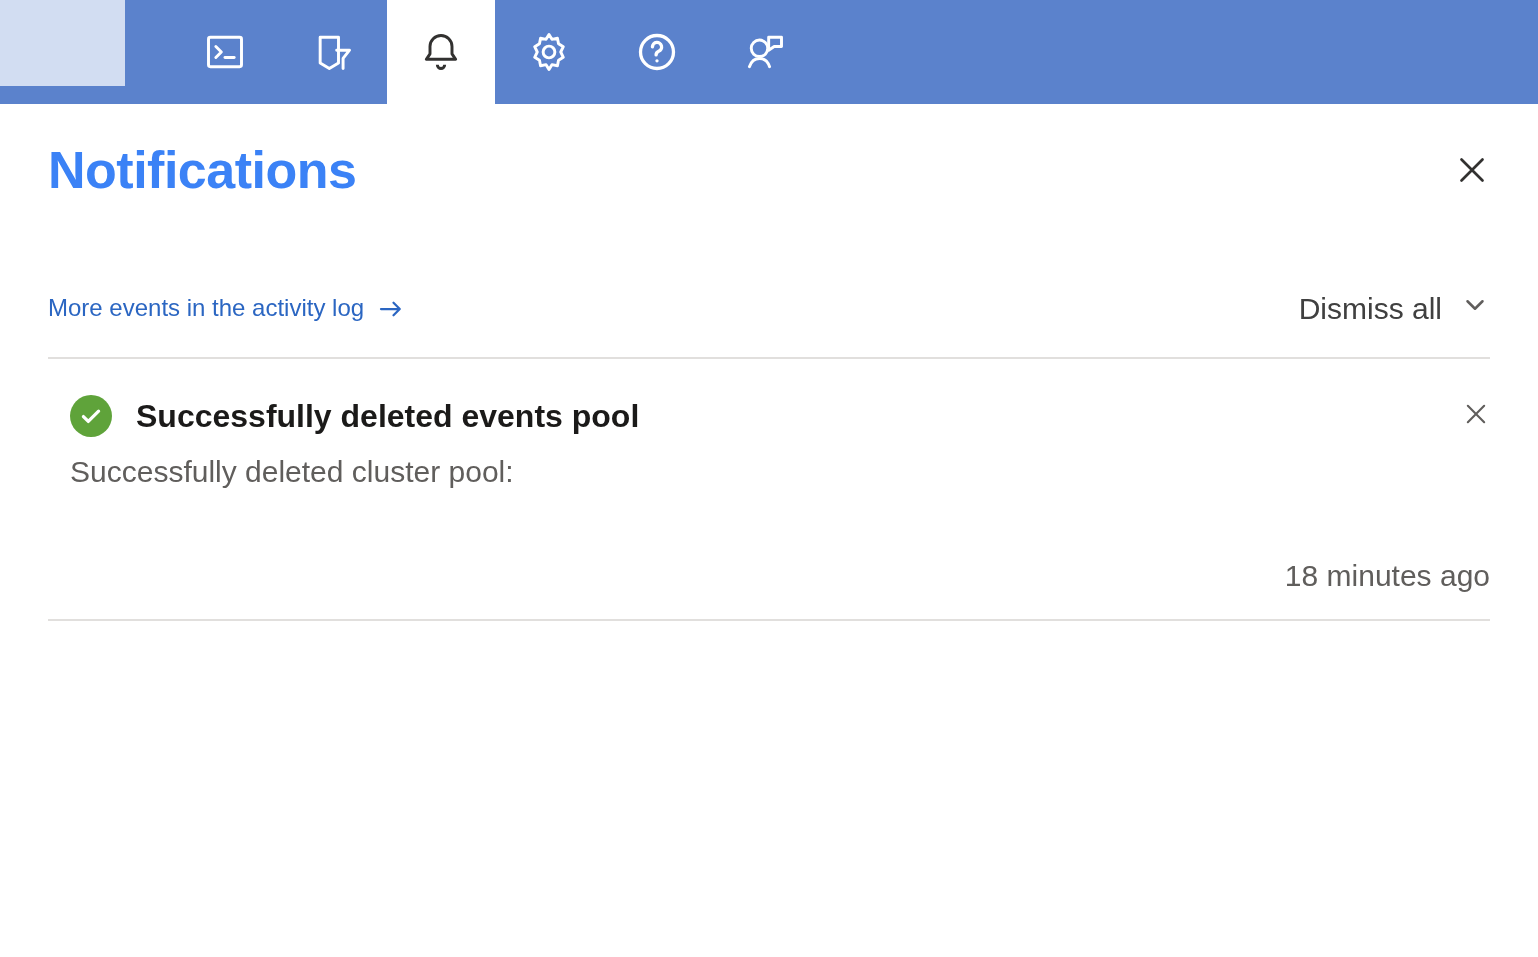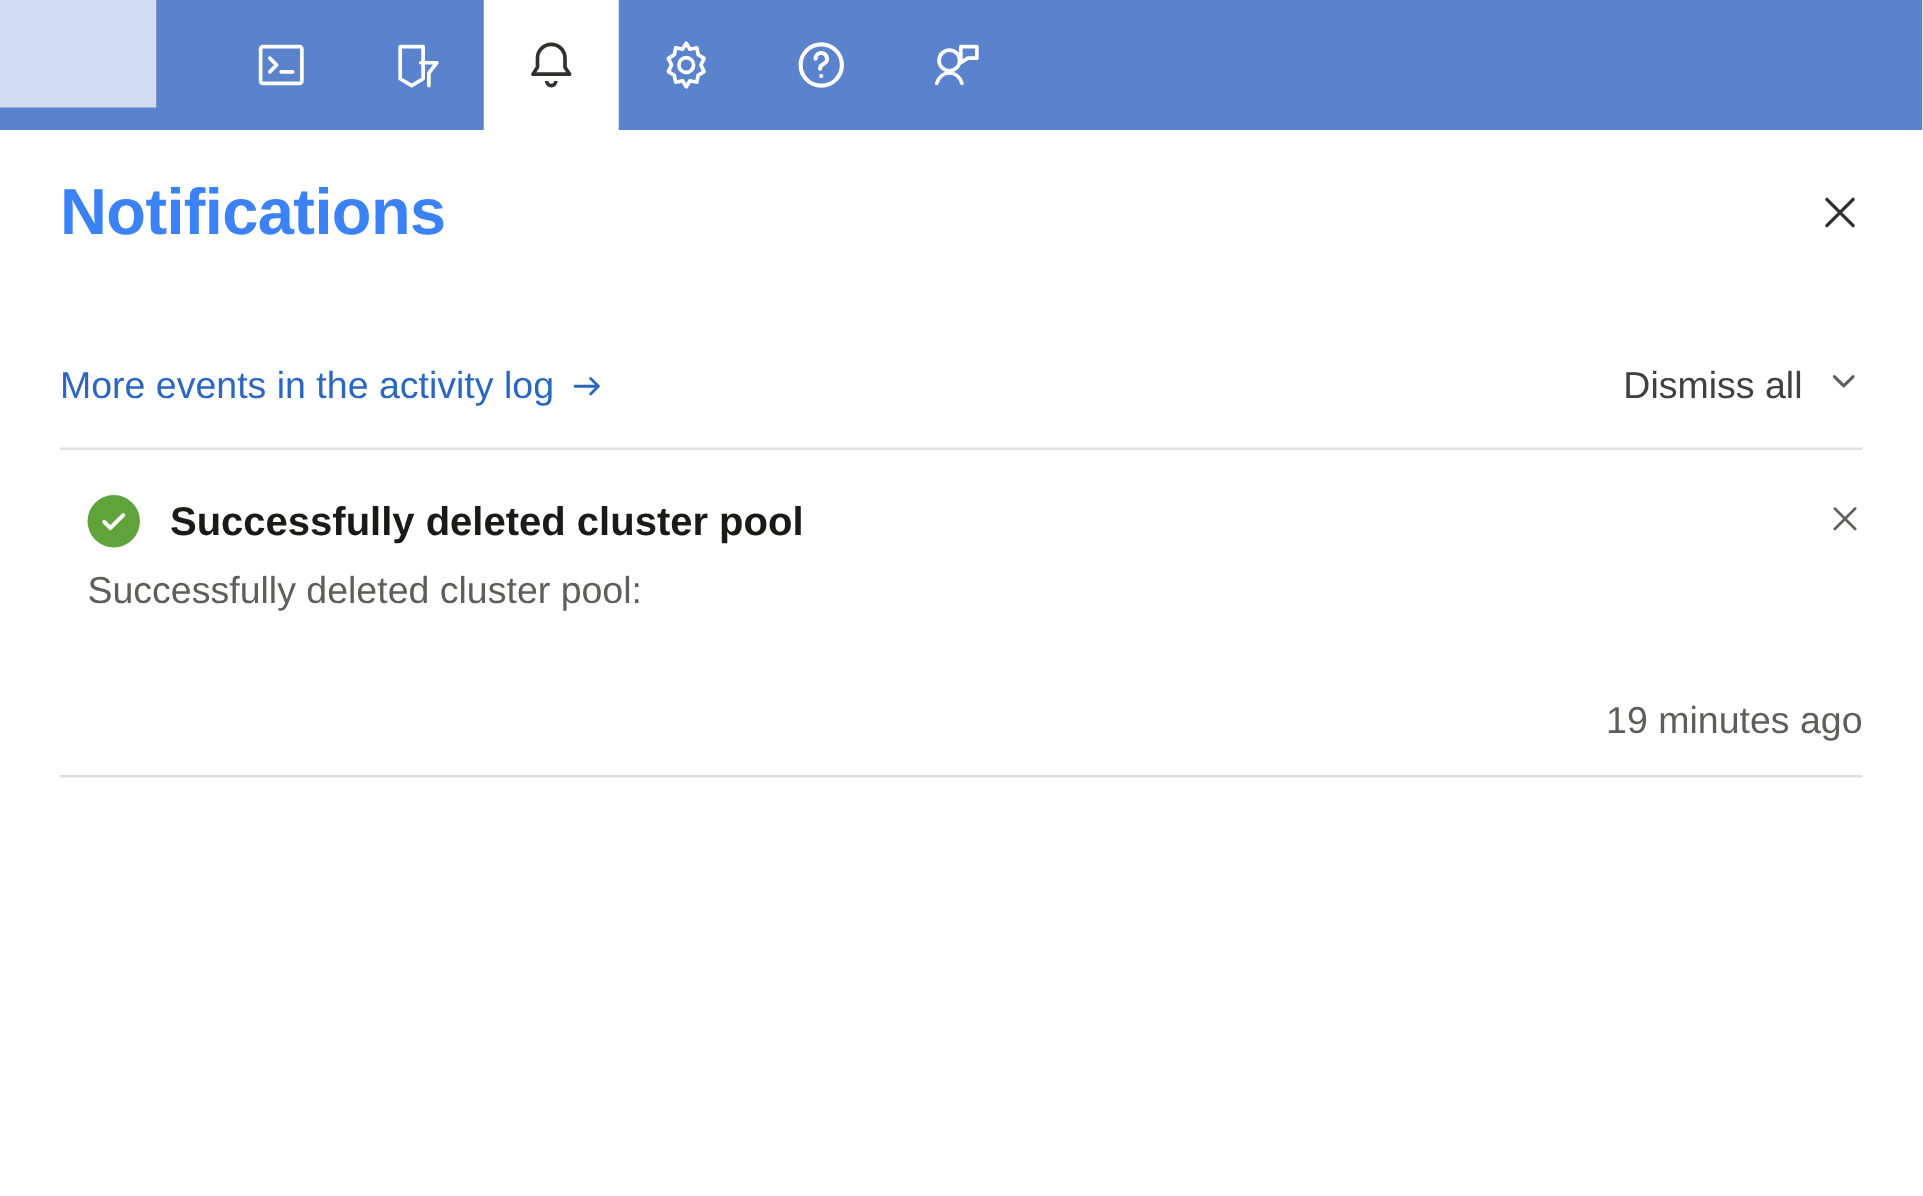--- a/index.html
+++ b/index.html
@@ -64,24 +64,24 @@
 
     .actions-row {
       display: flex;
       align-items: center;
       justify-content: space-between;
       padding-bottom: 30px;
       border-bottom: 2px solid #e1dfdd;
     }
     .link-more {
       color: #2b66c2;
-      font-size: 30px;
+      font-size: 24px;
       font-weight: 400;
       display: inline-flex;
-      align-items: center;
+      align-items: flex-start;
       gap: 12px;
       cursor: pointer;
     }
     .link-more svg { width: 30px; height: 30px; }
     .dismiss-all {
       display: inline-flex;
       align-items: center;
       gap: 18px;
       color: #404040;
       font-size: 30px;
@@ -214,24 +214,24 @@
   </div>
 
   <div class="notif">
     <div class="notif-head">
       <div class="notif-title-wrap">
         <div class="status-circle">
           <svg viewBox="0 0 24 24" stroke="currentColor" stroke-width="3" fill="none">
             <path d="M5 12.5l4.5 4.5L19 7.5" stroke-linecap="round" stroke-linejoin="round"></path>
           </svg>
         </div>
-        <div class="notif-title">Successfully deleted cluster pool</div>
+        <div class="notif-title">Successfully deleted events pool</div>
       </div>
       <div class="notif-close">
         <svg viewBox="0 0 24 24" stroke="currentColor" stroke-width="1.8" fill="none">
           <path d="M5 5l14 14M19 5L5 19" stroke-linecap="round"></path>
         </svg>
       </div>
     </div>
     <div class="notif-body">Successfully deleted cluster pool:</div>
-    <div class="notif-time">19 minutes ago</div>
+    <div class="notif-time">18 minutes ago</div>
   </div>
 </div>
 
 </body></html>

